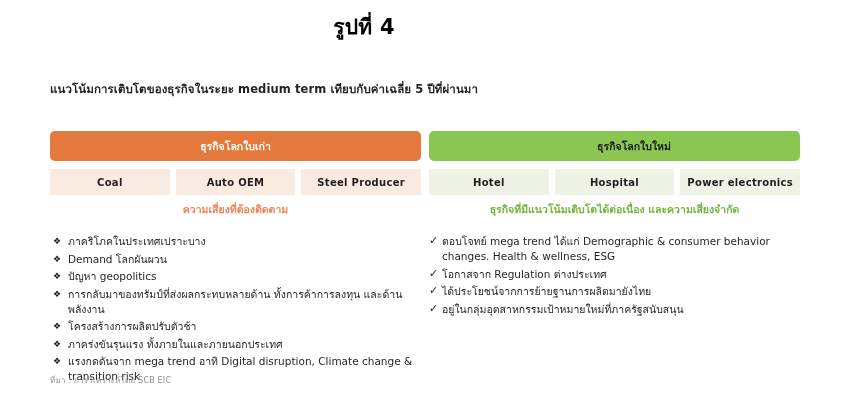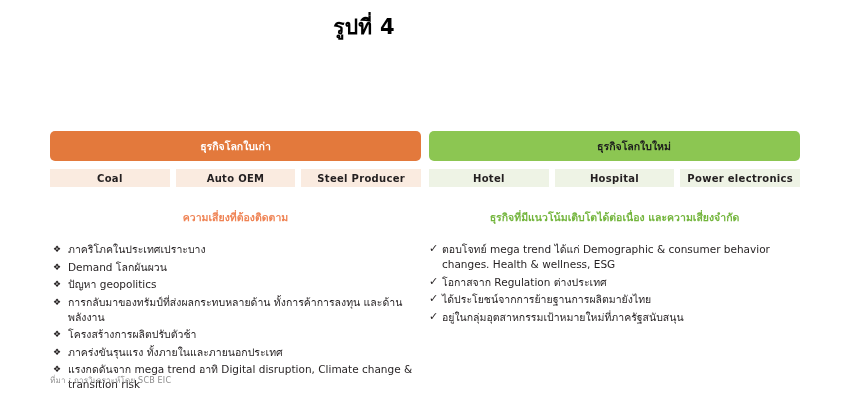--- a/index.html
+++ b/index.html
@@ -67,34 +67,34 @@
   .band.old { background: #e3793c; }
   .band.new { background: #8cc652; color: #1c1c1c; padding-left: 39px; }
 
   .chips {
     margin-top: 8px;
     display: flex;
     gap: 6px;
   }
   .chip {
     flex: 1 1 0;
-    height: 18px;
+    height: 26px;
     display: flex;
     align-items: center;
     justify-content: center;
     font-size: 10px;
     font-weight: bold;
     color: #231f20;
     letter-spacing: 0.3px;
   }
   .chip.old { background: #faebe0; }
   .chip.new { background: #eef3e5; }
 
   .col-caption {
-    margin-top: 22px;
+    margin-top: 6px;
     text-align: center;
     font-size: 10.5px;
     font-weight: bold;
   }
   .col-caption.old { color: #ef8354; }
   .col-caption.new { color: #73b53c; }
 
   .bullet-list {
     margin-top: 16px;
     padding: 0;
@@ -136,20 +136,21 @@
     letter-spacing: 0.2px;
   }
 </style>
 </head>
 <body>
 
 <div class="page">
 
   <div class="figure-title">รูปที่ 4</div>
 
+  <div class="subtitle">แนวโน้มการเติบโตของธุรกิจในระยะ medium term เทียบกับค่าเฉลี่ย 5 ปีที่ผ่านมา</div>
 
   <div class="columns">
 
     <div class="col">
       <div class="band old">ธุรกิจโลกใบเก่า</div>
       <div class="chips">
         <div class="chip old">Coal</div>
         <div class="chip old">Auto OEM</div>
         <div class="chip old">Steel Producer</div>
       </div>

